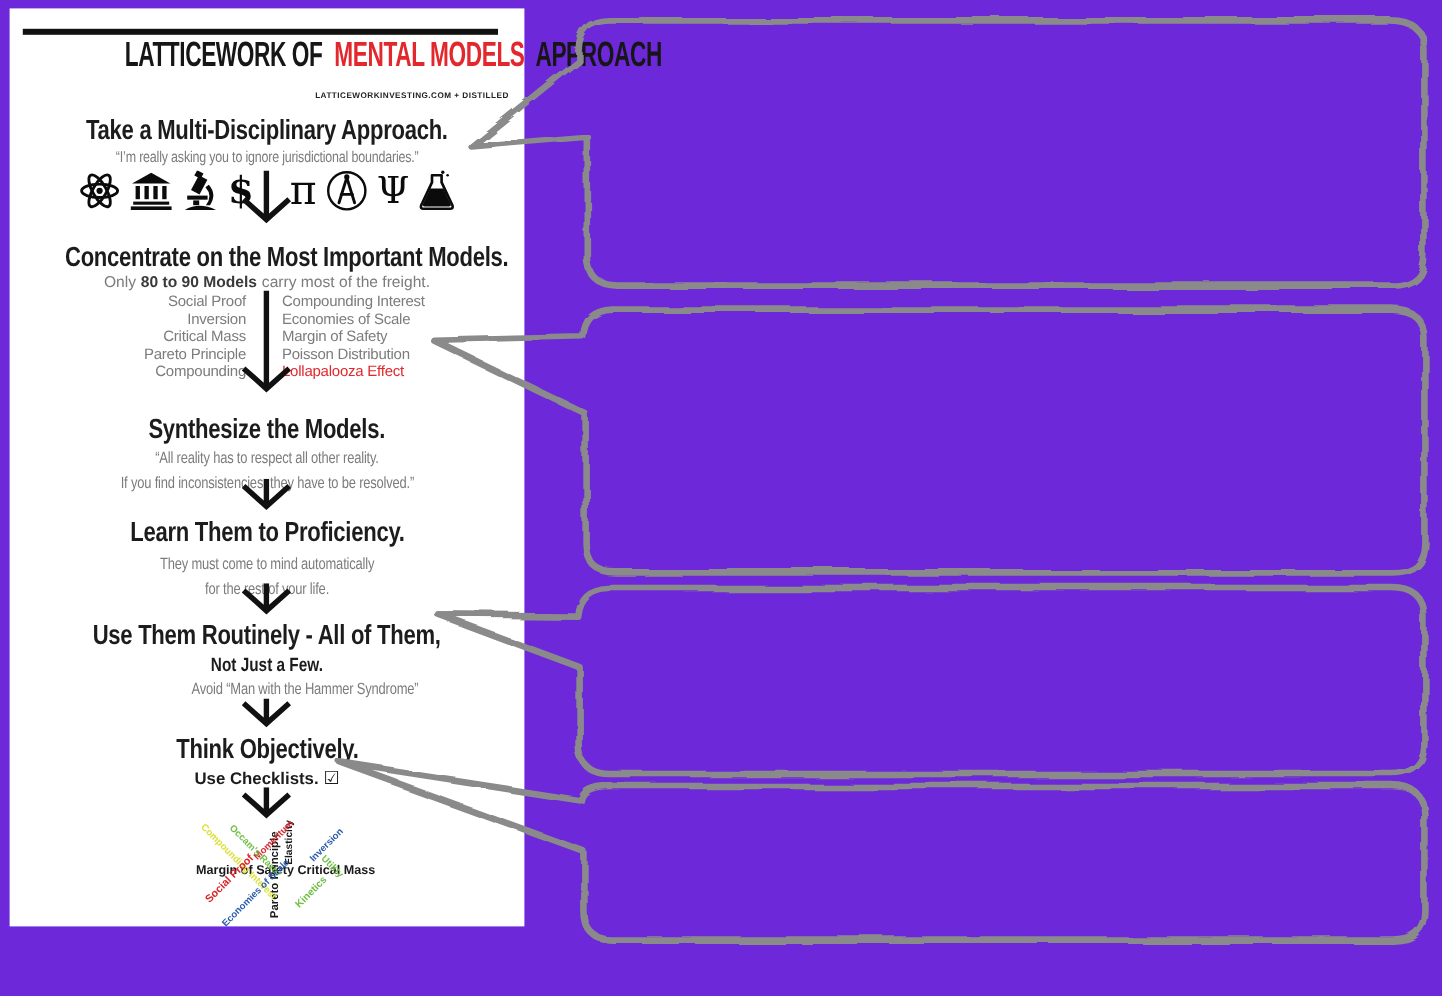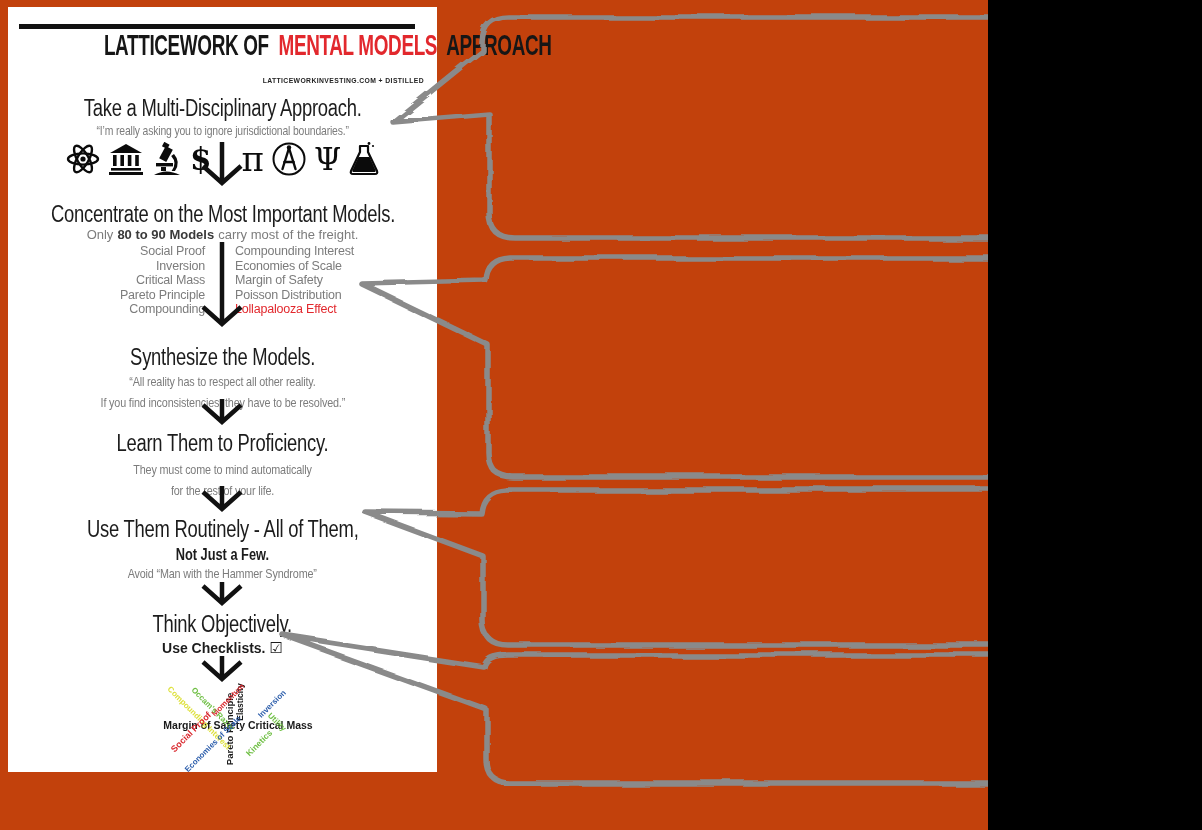--- a/index.html
+++ b/index.html
@@ -1,33 +1,33 @@
 <!DOCTYPE html>
 <html><head>
 <meta charset="utf-8">
 <style>
   html,body{margin:0;padding:0;background:#000;}
-  .canvas{position:relative;width:976px;height:830px;background:#c2410c;overflow:hidden;
-          font-family:"Liberation Sans","DejaVu Sans",sans-serif;padding-left:12px;}
+  .canvas{position:relative;width:1202px;height:830px;background:#6d28d9;overflow:hidden;
+          font-family:"Liberation Sans","DejaVu Sans",sans-serif;}
   
   .poster{position:absolute;left:8px;top:7px;width:429px;height:765px;background:#ffffff;}
   .abs{position:absolute;left:0;width:100%;text-align:center;}
   .nowrap{white-space:nowrap;display:inline-block;}
   .cond{transform:scaleX(0.80);transform-origin:center;}
   .cond-title{transform:scale(0.70,1.08);transform-origin:center;}
   .bar{background:#111;height:5px;}
   .bar-top{position:absolute;left:11px;top:17px;width:396px;}
   .title-row{top:23px;font-weight:bold;font-size:27px;color:#161616;letter-spacing:-0.5px;}
   .title-row .hl{margin:0 7px;}
   .byline-row{position:absolute;left:11px;top:57px;width:396px;display:flex;align-items:center;gap:7px;}
   .byline-row .bar{flex:0 0 auto;height:4px;}
   .byline-bar-l{width:150px;} .byline-bar-r{width:118px;}
   .byline-text{font-weight:bold;font-size:12.5px;letter-spacing:-0.3px;color:#111;white-space:nowrap;}
   .credit{position:absolute;right:13px;top:70px;font-size:6.8px;font-weight:bold;color:#222;letter-spacing:0.4px;}
-  .h1{font-weight:normal;color:#1c1c1c;font-size:23px;letter-spacing:-0.3px;}
+  .h1{font-weight:bold;color:#1c1c1c;font-size:23px;letter-spacing:-0.3px;}
   .quote{color:#7c7c7c;font-size:13px;letter-spacing:-0.2px;}
   .s1-title{top:88px;} .s1-quote{top:116px;}
   .icons-row{position:absolute;left:0;top:133px;width:100%;display:flex;justify-content:center;
              align-items:center;gap:7px;height:38px;}
   .icon{display:flex;align-items:center;justify-content:center;}
   .glyph{font-family:"DejaVu Serif","Liberation Serif",serif;color:#0b0b0b;line-height:1;}
   .glyph-dollar{font-size:31px;font-weight:bold;}
   .glyph-pi{font-size:34px;}
   .glyph-psi{font-size:31px;}
   .mid-gap{width:16px;}
@@ -39,21 +39,21 @@
   .mcol{font-size:12.5px;line-height:14.6px;color:#7c7c7c;letter-spacing:-0.2px;}
   .mcol-left{width:185px;text-align:right;}
   .mcol-spacer{width:30px;}
   .mcol-right{width:190px;text-align:left;}
   .s3-title{top:337px;}
   .s3-quote{top:364px;line-height:21px;font-size:13.5px;}
   .s4-title{top:423px;}
   .s4-sub{top:452px;line-height:21px;font-size:13.5px;}
   .s5-title{top:509px;}
   .s5-sub{top:539px;font-size:16px;font-weight:bold;color:#1c1c1c;}
-  .s5-note{top:559px;font-size:13.5px;}
+  .s5-note{top:559px;font-size:13.5px;margin-left:32px;}
   .s6-title{top:604px;}
   .s6-sub{top:632px;font-size:14px;font-weight:bold;color:#1c1c1c;}
   .s6-sub .cb{font-family:"DejaVu Sans",sans-serif;font-weight:normal;font-size:15px;margin-left:4px;}
   
   .cloud{position:absolute;left:145px;top:673px;width:170px;height:100px;}
   .wc{position:absolute;white-space:nowrap;font-weight:bold;transform-origin:center;}
   .wc0{left:85px;top:45px;font-size:10.5px;transform:translate(-50%,-50%);}
   .wc1{left:76px;top:49px;font-size:9.5px;transform:translate(-50%,-50%) rotate(-90deg);}
   .wc2{left:87px;top:22px;font-size:8.5px;transform:translate(-50%,-50%) rotate(-90deg);}
   .wc3{left:46px;top:38px;font-size:8px;transform:translate(-50%,-50%) rotate(45deg);}

